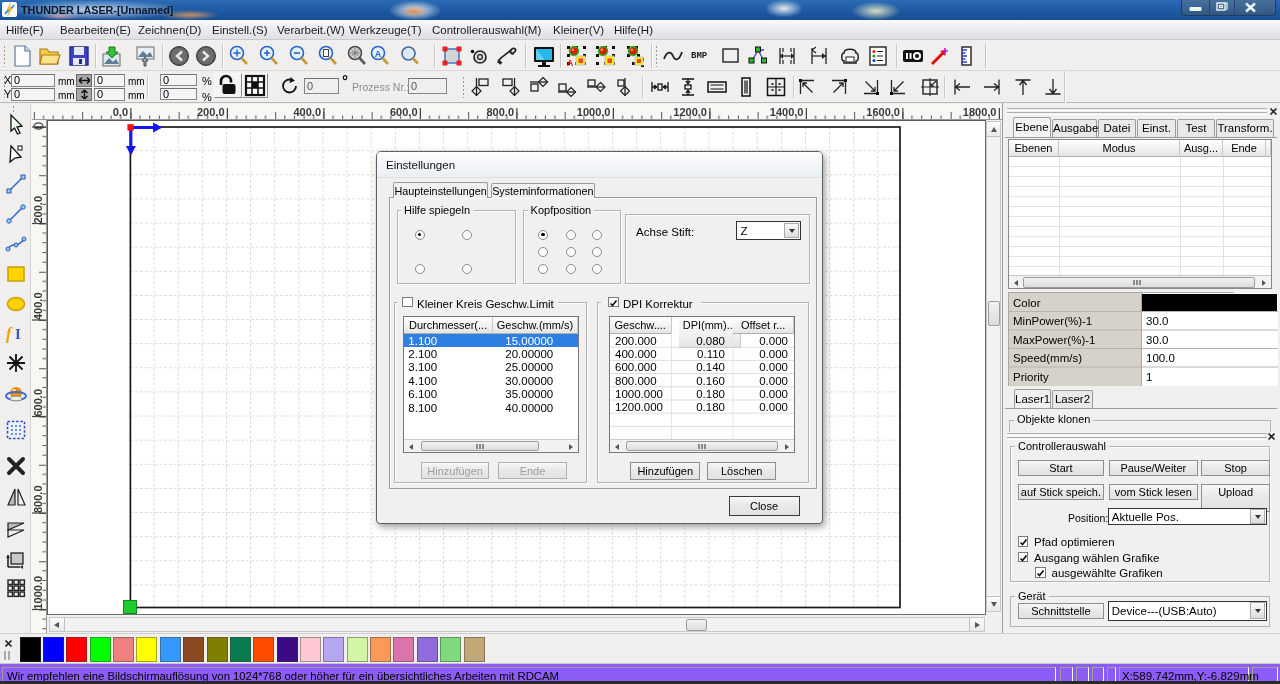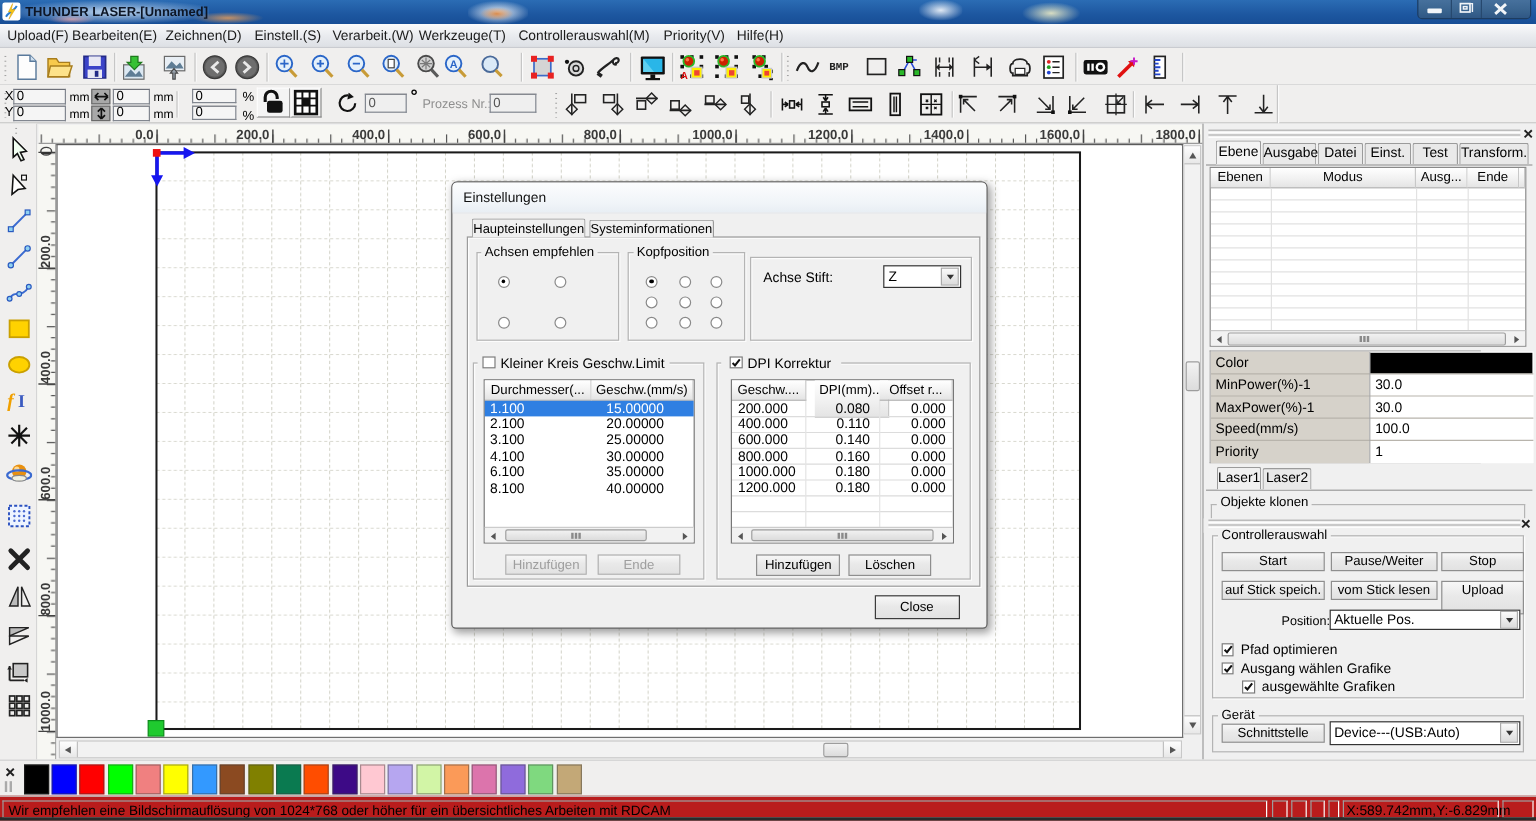--- a/index.html
+++ b/index.html
@@ -50,28 +50,28 @@
       <g stroke="#f2f5f8" fill="none">
         <rect x="36" y="3" width="8" height="7" stroke-width="1.4"></rect>
         <rect x="38.5" y="5.5" width="3" height="2" stroke-width="1.2"></rect>
         <path d="M44 3 h2 v7" stroke-width="1.2"></path>
       </g>
       <path d="M65 3.5 L74 11.5 M74 3.5 L65 11.5" stroke="#f2f5f8" stroke-width="2.4"></path>
     </svg>
 </div>
 
 <div class="a" style="left:0;top:20px;width:1280px;height:20px;background:linear-gradient(#f9fafb,#e8eaee 55%,#dde0e5);border-bottom:1px solid #c9cbd0">
- <span class="mi a" style="left:6px;top:4px">Upload(F)</span>
+ <span class="mi a" style="left:6px;top:4px">Hilfe(F)</span>
  <span class="mi a" style="left:60px;top:4px">Bearbeiten(E)</span>
  <span class="mi a" style="left:138px;top:4px">Zeichnen(D)</span>
  <span class="mi a" style="left:212px;top:4px">Einstell.(S)</span>
  <span class="mi a" style="left:277px;top:4px">Verarbeit.(W)</span>
  <span class="mi a" style="left:349px;top:4px">Werkzeuge(T)</span>
  <span class="mi a" style="left:432px;top:4px">Controllerauswahl(M)</span>
- <span class="mi a" style="left:553px;top:4px">Priority(V)</span>
+ <span class="mi a" style="left:553px;top:4px">Kleiner(V)</span>
  <span class="mi a" style="left:614px;top:4px">Hilfe(H)</span>
 </div>
 
 <div id="tb1" class="a" style="left:0;top:40px;width:1280px;height:31px;background:#f0efee;border-bottom:1px solid #d9d9d9">
  <div class="a" style="left:3px;top:5px;width:3px;height:22px;background-image:radial-gradient(circle 1px,#9a9a9a 55%,transparent 60%);background-size:3px 4px"></div>
  <div class="a" style="left:655px;top:5px;width:3px;height:22px;background-image:radial-gradient(circle 1px,#9a9a9a 55%,transparent 60%);background-size:3px 4px"></div>
 </div>
 
 <div id="tb2" class="a" style="left:0;top:71px;width:1280px;height:32px;background:#f0efee;border-bottom:1px solid #b9b9b9">
  <div class="a" style="left:3px;top:5px;width:3px;height:22px;background-image:radial-gradient(circle 1px,#9a9a9a 55%,transparent 60%);background-size:3px 4px"></div>
@@ -744,41 +744,41 @@
  <div class="a" style="left:299.9px;top:3px;width:21px;height:25px;background:#ffc8d2;border:1px solid rgba(60,60,60,.45)"></div>
  <div class="a" style="left:323.3px;top:3px;width:21px;height:25px;background:#b6a6f0;border:1px solid rgba(60,60,60,.45)"></div>
  <div class="a" style="left:346.7px;top:3px;width:21px;height:25px;background:#d2f5a6;border:1px solid rgba(60,60,60,.45)"></div>
  <div class="a" style="left:370.1px;top:3px;width:21px;height:25px;background:#fb9a58;border:1px solid rgba(60,60,60,.45)"></div>
  <div class="a" style="left:393.4px;top:3px;width:21px;height:25px;background:#dc74ac;border:1px solid rgba(60,60,60,.45)"></div>
  <div class="a" style="left:416.8px;top:3px;width:21px;height:25px;background:#8f6bdc;border:1px solid rgba(60,60,60,.45)"></div>
  <div class="a" style="left:440.2px;top:3px;width:21px;height:25px;background:#7fd97f;border:1px solid rgba(60,60,60,.45)"></div>
  <div class="a" style="left:463.5px;top:3px;width:21px;height:25px;background:#c3a877;border:1px solid rgba(60,60,60,.45)"></div>
  </div>
 
-<div class="a" style="left:0;top:663px;width:1280px;height:21px;background:#b91c1c;border-top:1px solid #c9c9c9">
+<div class="a" style="left:0;top:663px;width:1280px;height:21px;background:#8b5cf6;border-top:1px solid #c9c9c9">
  <div class="a" style="left:2px;top:3px;width:1054px;height:15px;border:1px solid;border-color:#9d9d9d #fdfdfd #fdfdfd #9d9d9d;font-size:11.3px;padding:2px 0 0 4px">Wir empfehlen eine Bildschirmauflösung von 1024*768 oder höher für ein übersichtliches Arbeiten mit RDCAM</div>
  <div class="a" style="left:1060px;top:3px;width:13px;height:15px;border:1px solid;border-color:#9d9d9d #fdfdfd #fdfdfd #9d9d9d"></div>
  <div class="a" style="left:1076px;top:3px;width:13px;height:15px;border:1px solid;border-color:#9d9d9d #fdfdfd #fdfdfd #9d9d9d"></div>
  <div class="a" style="left:1092px;top:3px;width:12px;height:15px;border:1px solid;border-color:#9d9d9d #fdfdfd #fdfdfd #9d9d9d"></div>
  <div class="a" style="left:1107px;top:3px;width:9px;height:15px;border:1px solid;border-color:#9d9d9d #fdfdfd #fdfdfd #9d9d9d"></div>
  <div class="a" style="left:1119px;top:3px;width:130px;height:15px;border:1px solid;border-color:#9d9d9d #fdfdfd #fdfdfd #9d9d9d;font-size:11.5px;padding:2px 0 0 2px;white-space:nowrap">X:589.742mm,Y:-6.829mm</div>
  <div class="a" style="left:1252px;top:3px;width:26px;height:15px;border:1px solid;border-color:#9d9d9d #fdfdfd #fdfdfd #9d9d9d"></div>
 </div>
 <div class="a" style="left:0;top:681px;width:1280px;height:3px;background:#2a2a2a"></div>
 
 <div class="a" style="left:376px;top:151px;width:447px;height:373px;background:#f0f0f0;border:1px solid #606060;border-radius:5px 5px 4px 4px;box-shadow:2px 3px 7px rgba(60,60,60,.5);z-index:10">
  <div class="a" style="left:0;top:0;width:445px;height:26px;background:linear-gradient(#fcfdfe,#f0f4f8 70%,#e8eef4);border-radius:4px 4px 0 0;border-bottom:1px solid #dde2e8"></div>
  <div class="a" style="left:9px;top:7px;font-size:11.5px;color:#111">Einstellungen</div>
 
  <div class="tabA" style="left:15.8px;top:29.7px;width:95.7px;height:16.7px;line-height:16px;background:#f0f0f0;z-index:12;font-size:10.8px">Haupteinstellungen</div>
  <div class="tabI" style="left:113.5px;top:31.4px;width:104.7px;height:15px;line-height:14px;background:#f0f0f0;font-size:10.8px">Systeminformationen</div>
  <div class="a" style="left:11.6px;top:45.4px;width:428.4px;height:292px;border:1px solid #9b9b9b;background:#f0f0f0;box-shadow:1px 1px 0 #fdfdfd,inset 1px 1px 0 #fdfdfd"></div>
 
  <div class="gb" style="left:19.7px;top:58.3px;width:119.3px;height:73.4px"></div>
- <div class="gl" style="left:24px;top:53.3px">Achsen empfehlen</div>
+ <div class="gl" style="left:24px;top:53.3px">Hilfe spiegeln</div>
  <div class="rb" style="left:37.7px;top:77.7px">
       <div class="rdot"></div>
     </div>
  <div class="rb" style="left:85px;top:77.7px"></div>
  <div class="rb" style="left:37.7px;top:111.5px"></div>
  <div class="rb" style="left:85px;top:111.5px"></div>
 
  <div class="gb" style="left:146.4px;top:58.3px;width:97.3px;height:73.4px"></div>
  <div class="gl" style="left:150.6px;top:53.3px">Kopfposition</div>
  <div class="rb" style="left:161.1px;top:77.7px">

